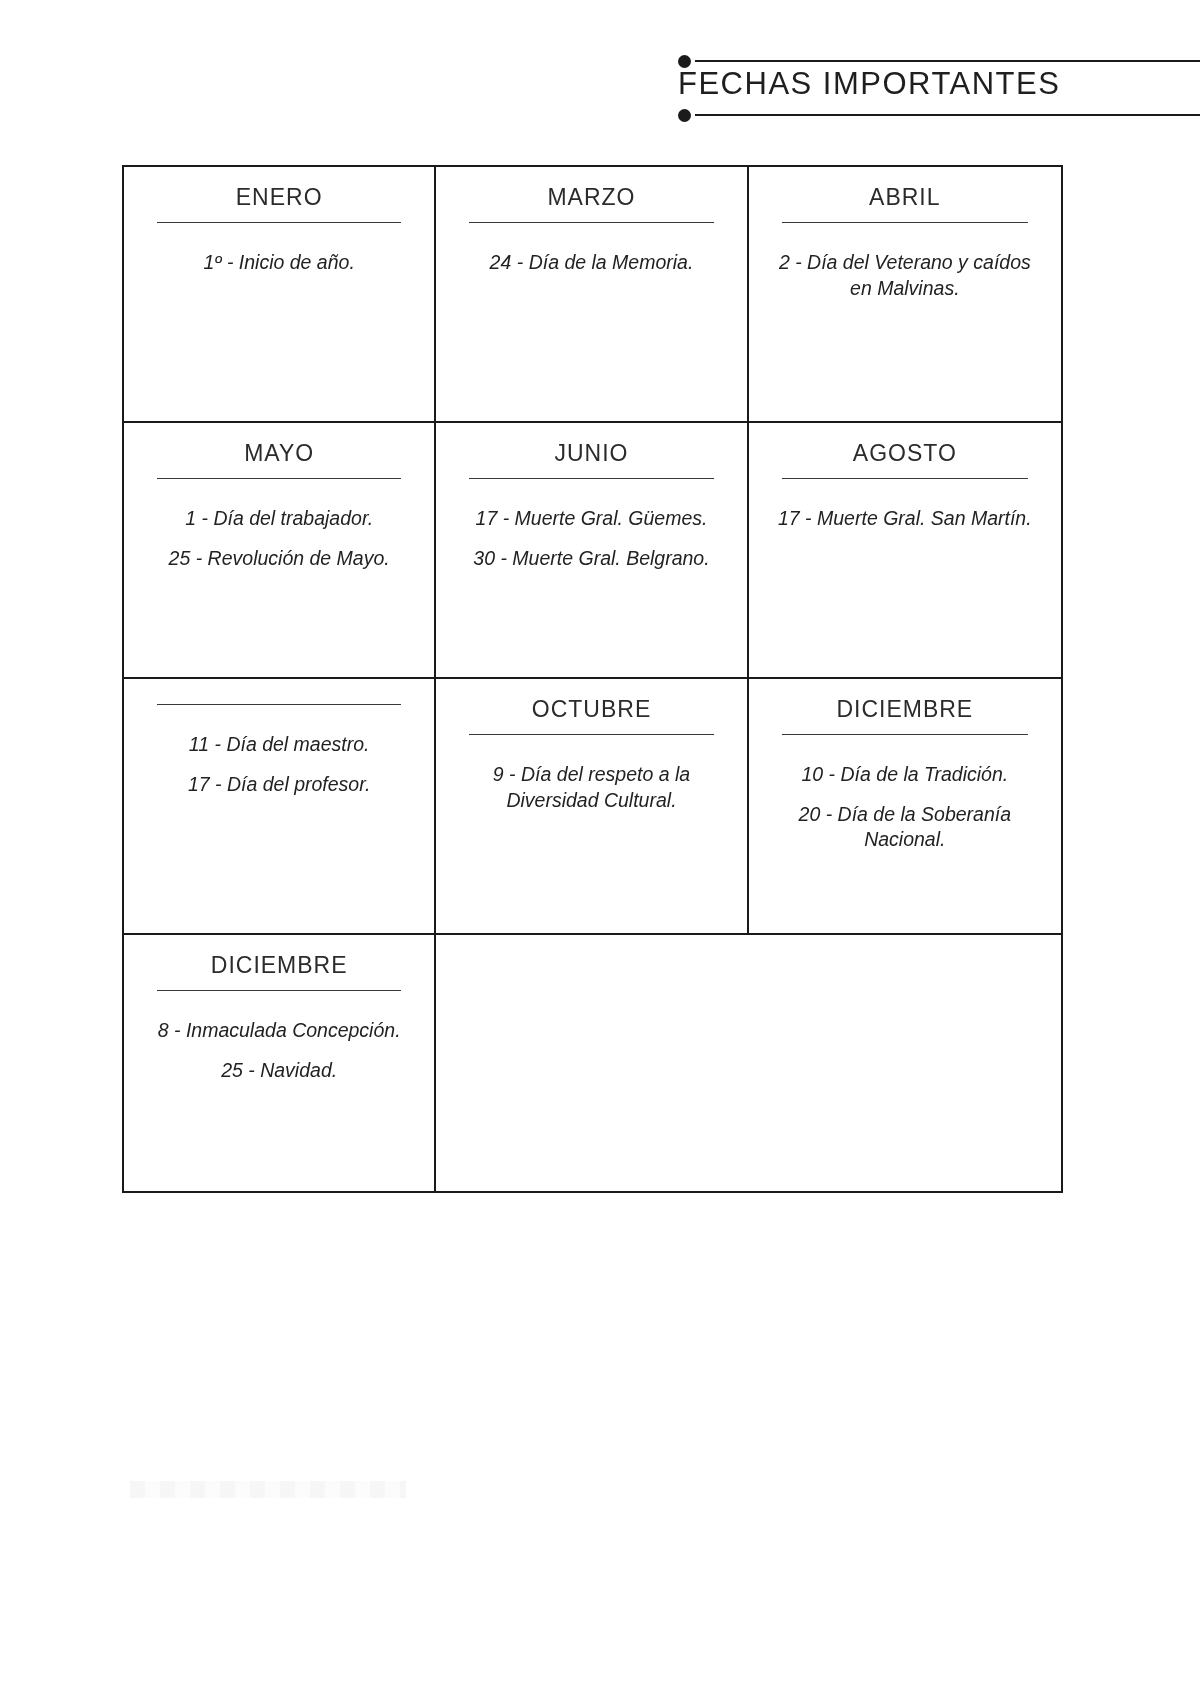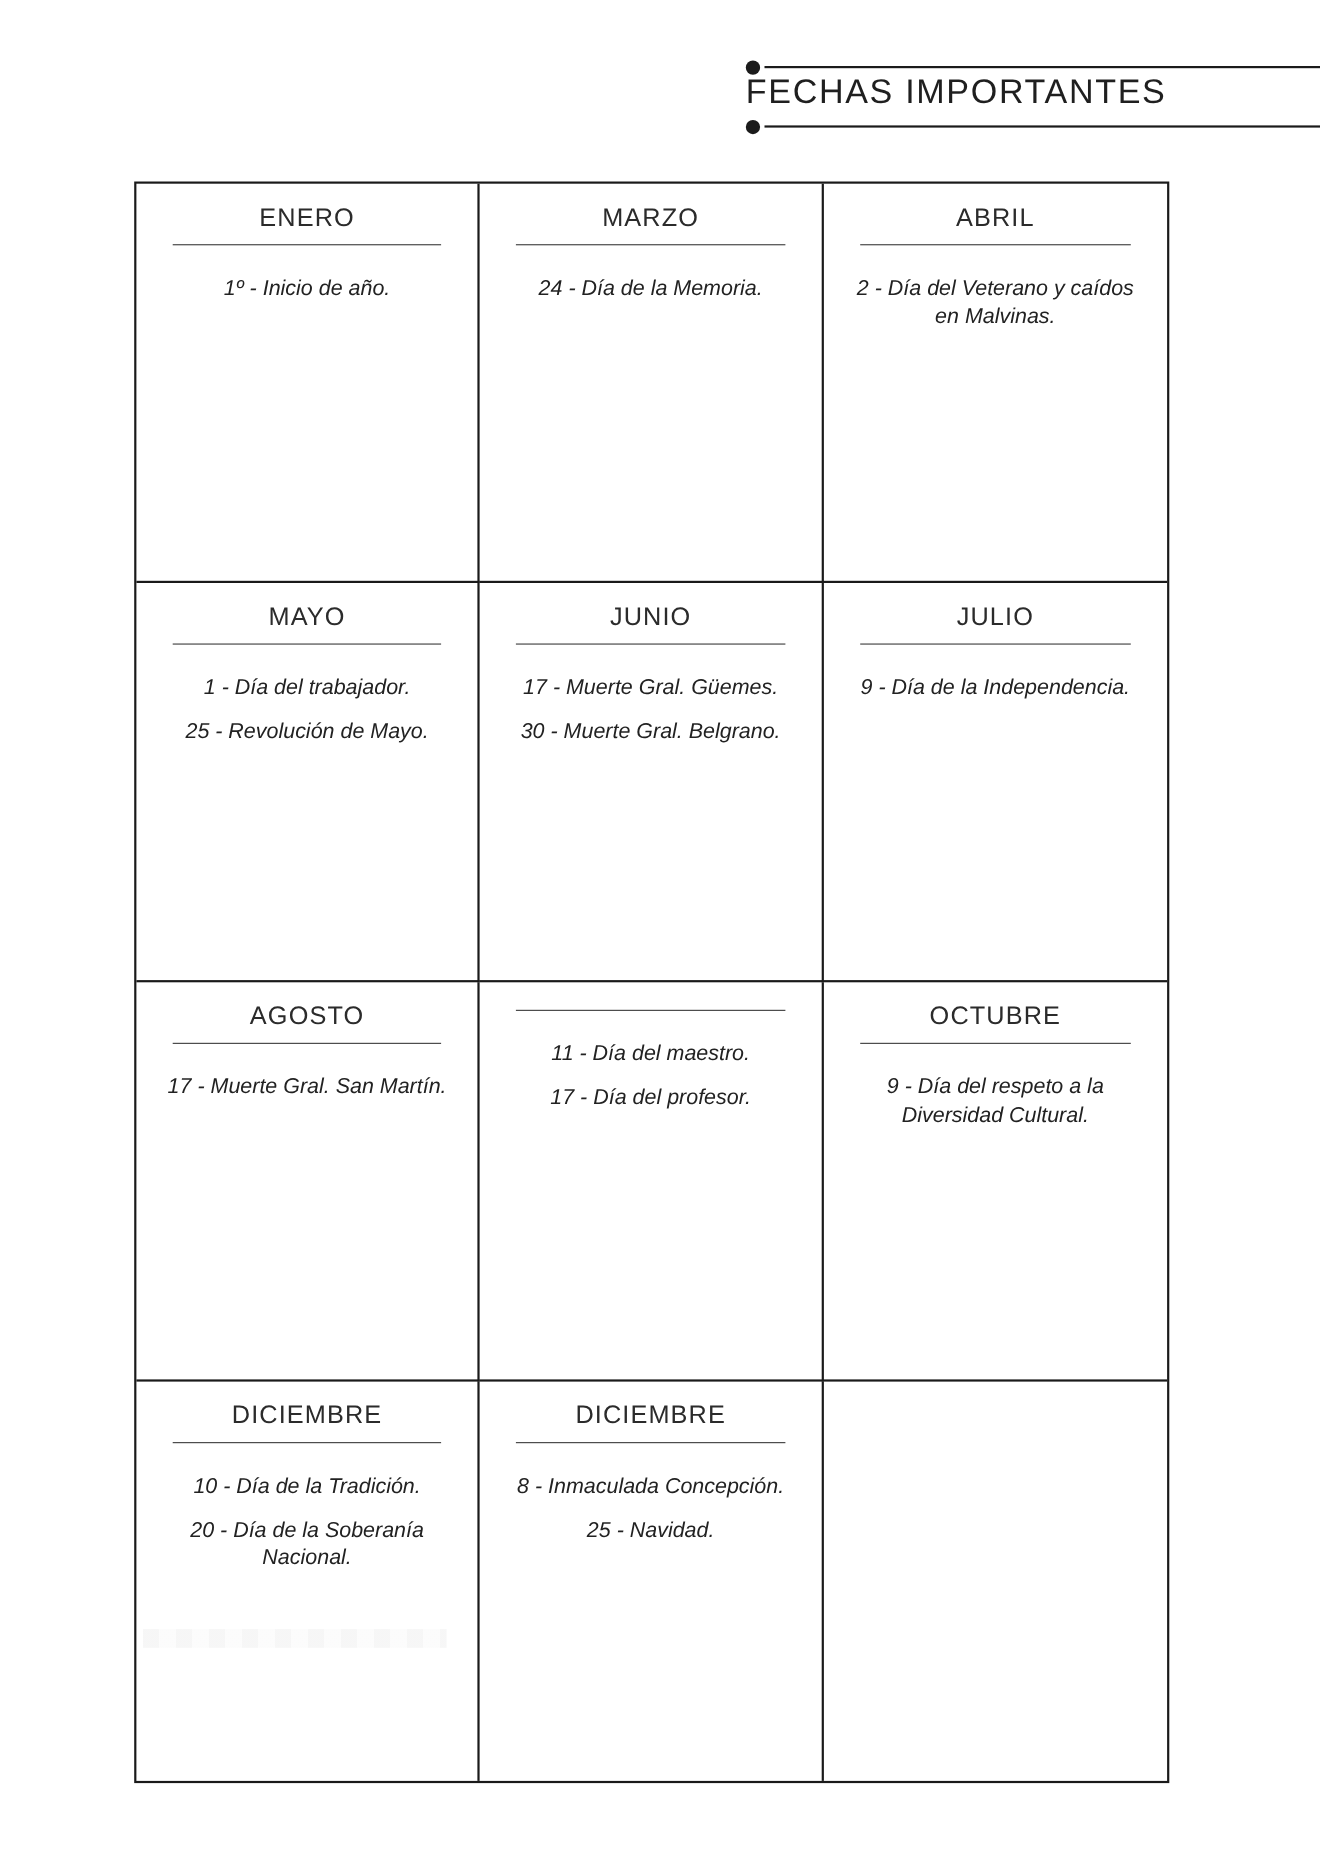--- a/index.html
+++ b/index.html
@@ -29,21 +29,21 @@
   .page-title{
     position:absolute;top:66px;left:678px;right:108px;
     margin:0;
     font-size:31px;font-weight:400;letter-spacing:1.5px;
     color:#1f1f1f;
   }
 
   
   .calendar-grid{
     position:absolute;left:122px;top:165px;
-    width:941px;height:1456px;
+    width:941px;height:1028px;
     display:grid;
     grid-template-columns:repeat(3,1fr);
     grid-template-rows:repeat(4,1fr);
     border:2px solid #1a1a1a;
     box-sizing:border-box;
     background:#ffffff;
   }
   .cell{
     box-sizing:border-box;
     border-right:2px solid #1a1a1a;
@@ -135,27 +135,20 @@
 
   <section class="cell">
     <h2 class="month-name">JUNIO</h2>
     <div class="month-underline"></div>
     <div class="entries">
         <p class="entry">17 - Muerte Gral. Güemes.</p>
         <p class="entry">30 - Muerte Gral. Belgrano.</p>
       </div>
   </section>
 
-  <section class="cell">
-    <h2 class="month-name">JULIO</h2>
-    <div class="month-underline"></div>
-    <div class="entries">
-        <p class="entry">9 - Día de la Independencia.</p>
-      </div>
-  </section>
 
   <section class="cell">
     <h2 class="month-name">AGOSTO</h2>
     <div class="month-underline"></div>
     <div class="entries">
         <p class="entry">17 - Muerte Gral. San Martín.</p>
       </div>
   </section>
 
   <section class="cell">

